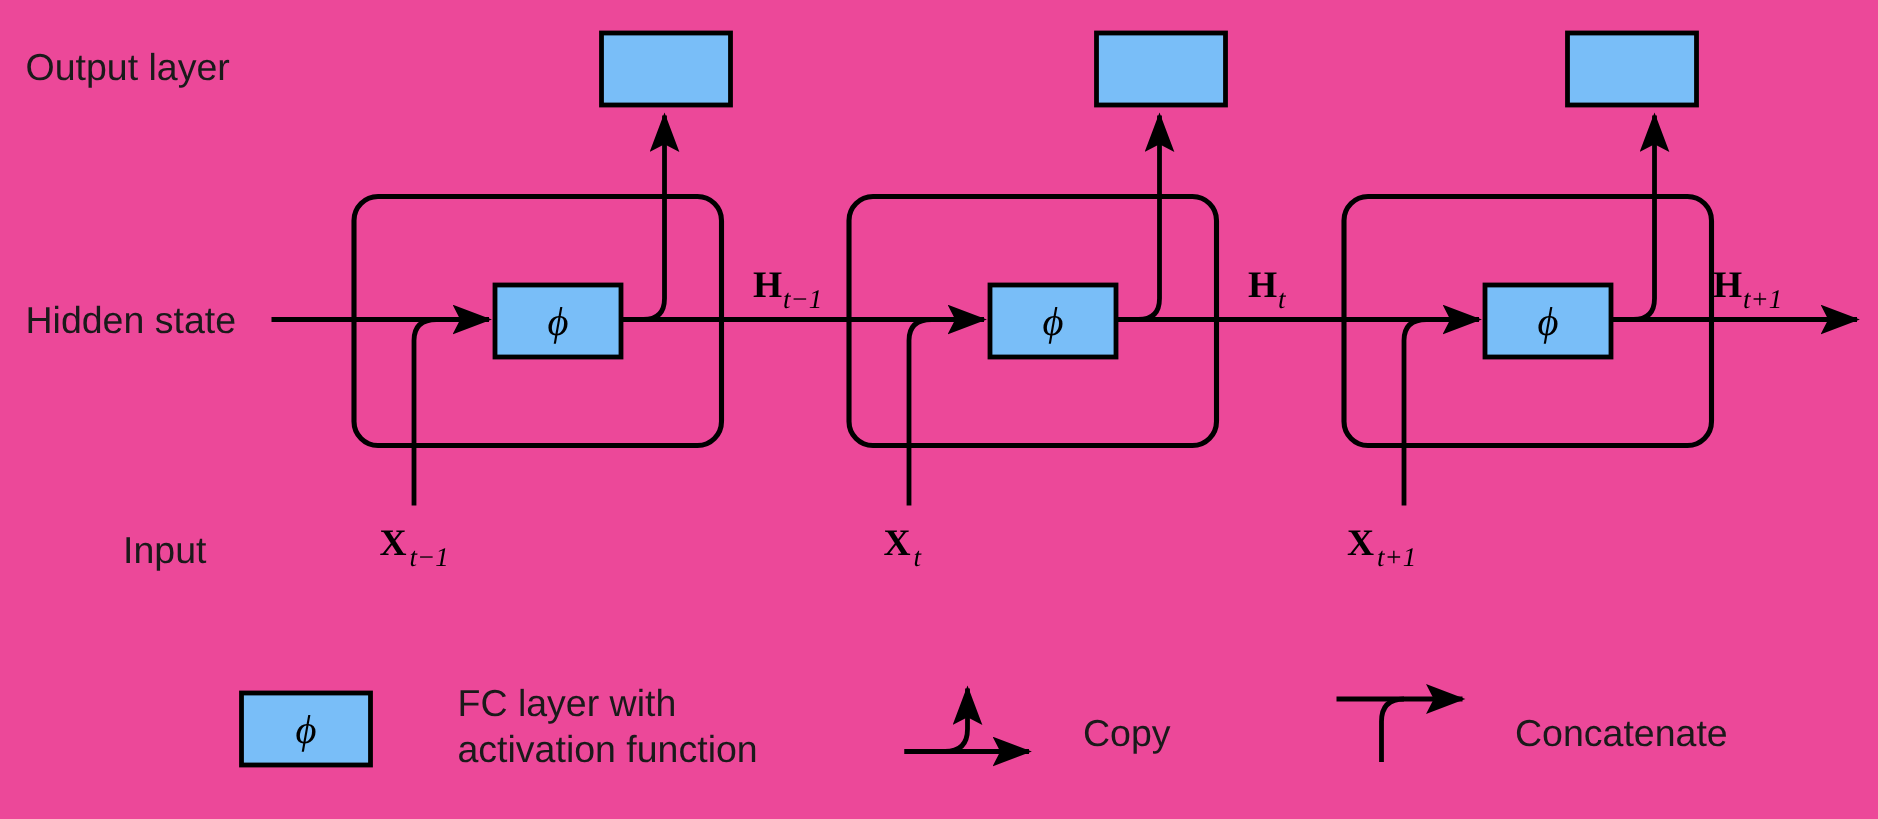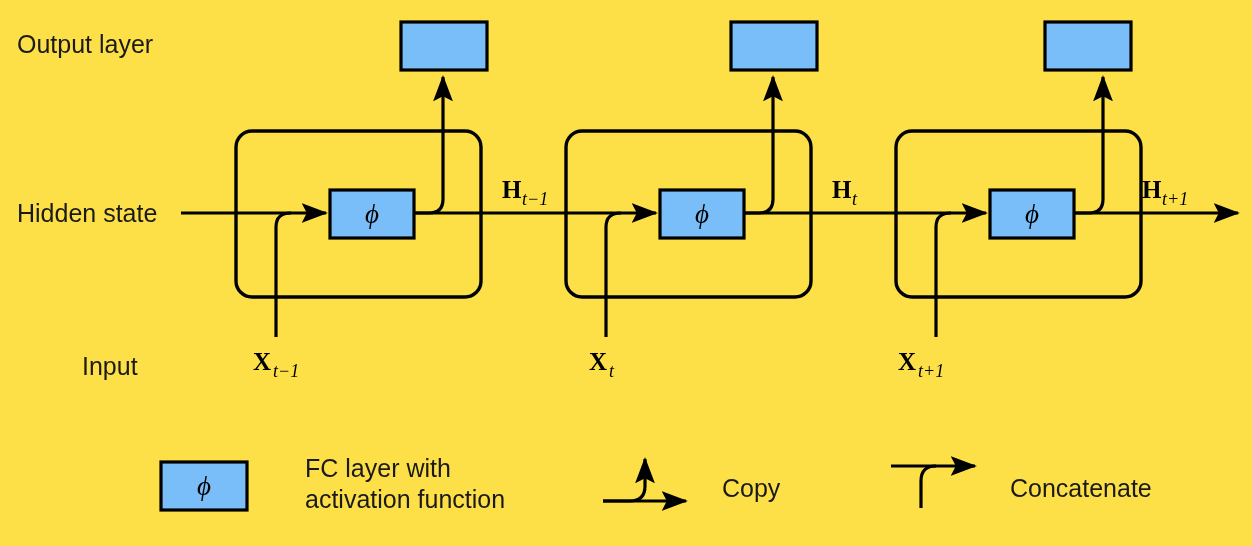--- a/index.html
+++ b/index.html
@@ -5,21 +5,21 @@
 <style>
   html, body {
     margin: 0;
     padding: 0;
     background: #ffffff;
   }
   #canvas {
     position: relative;
     width: 1252px;
     height: 546px;
-    background: #fde047;
+    background: #ec4899;
     overflow: hidden;
     font-family: "Liberation Sans", sans-serif;
   }
   svg.diagram {
     position: absolute;
     left: 0;
     top: 0;
     width: 1252px;
     height: 546px;
     display: block;

